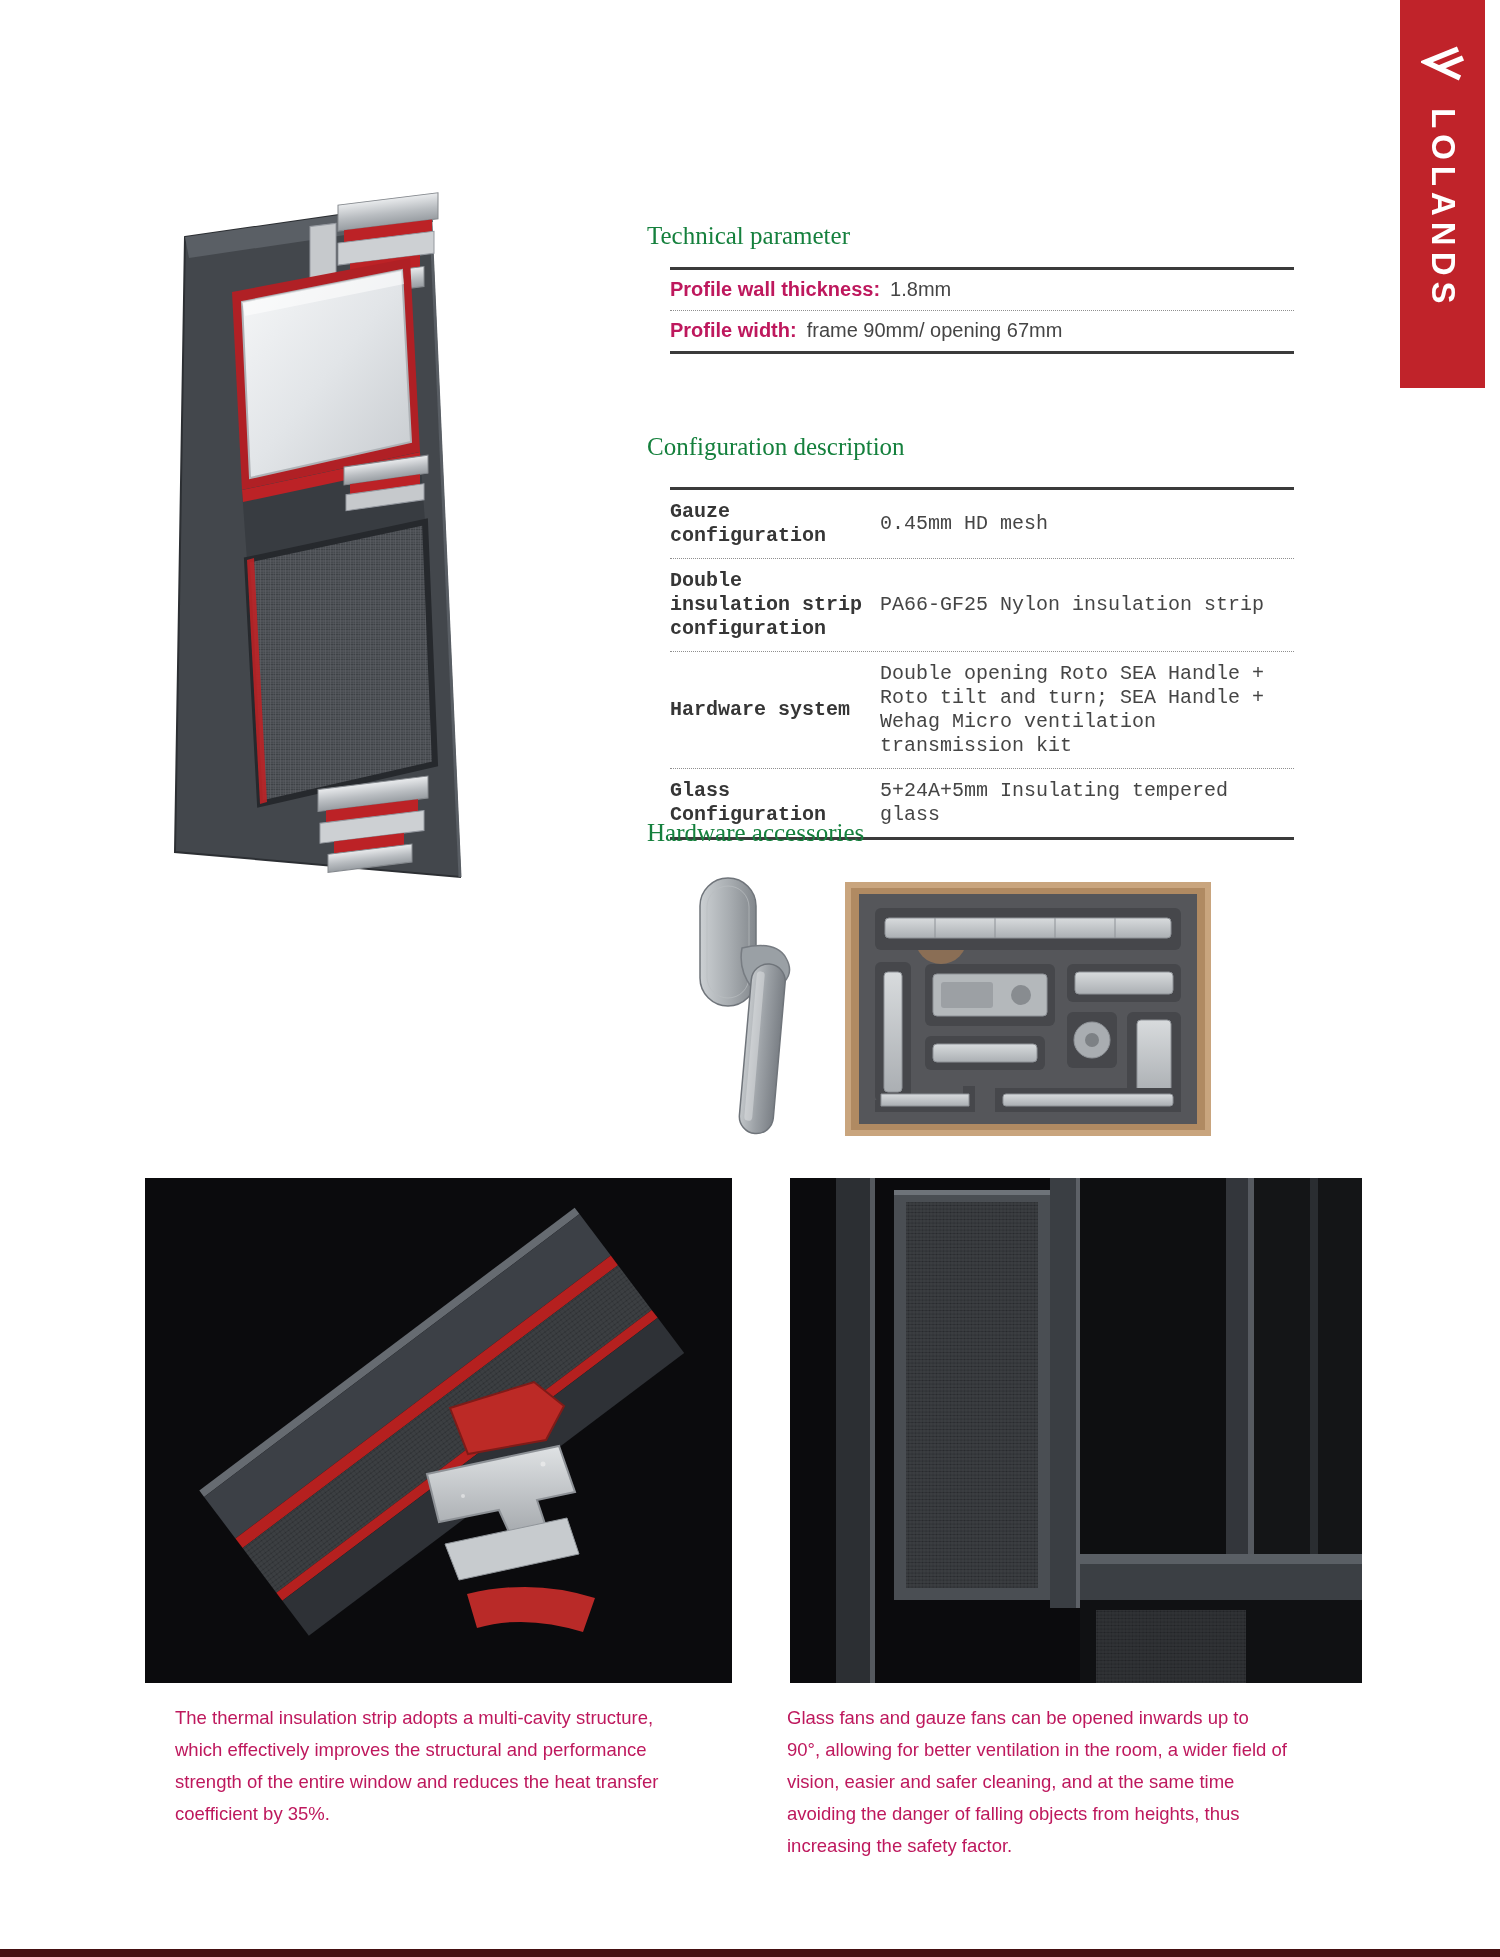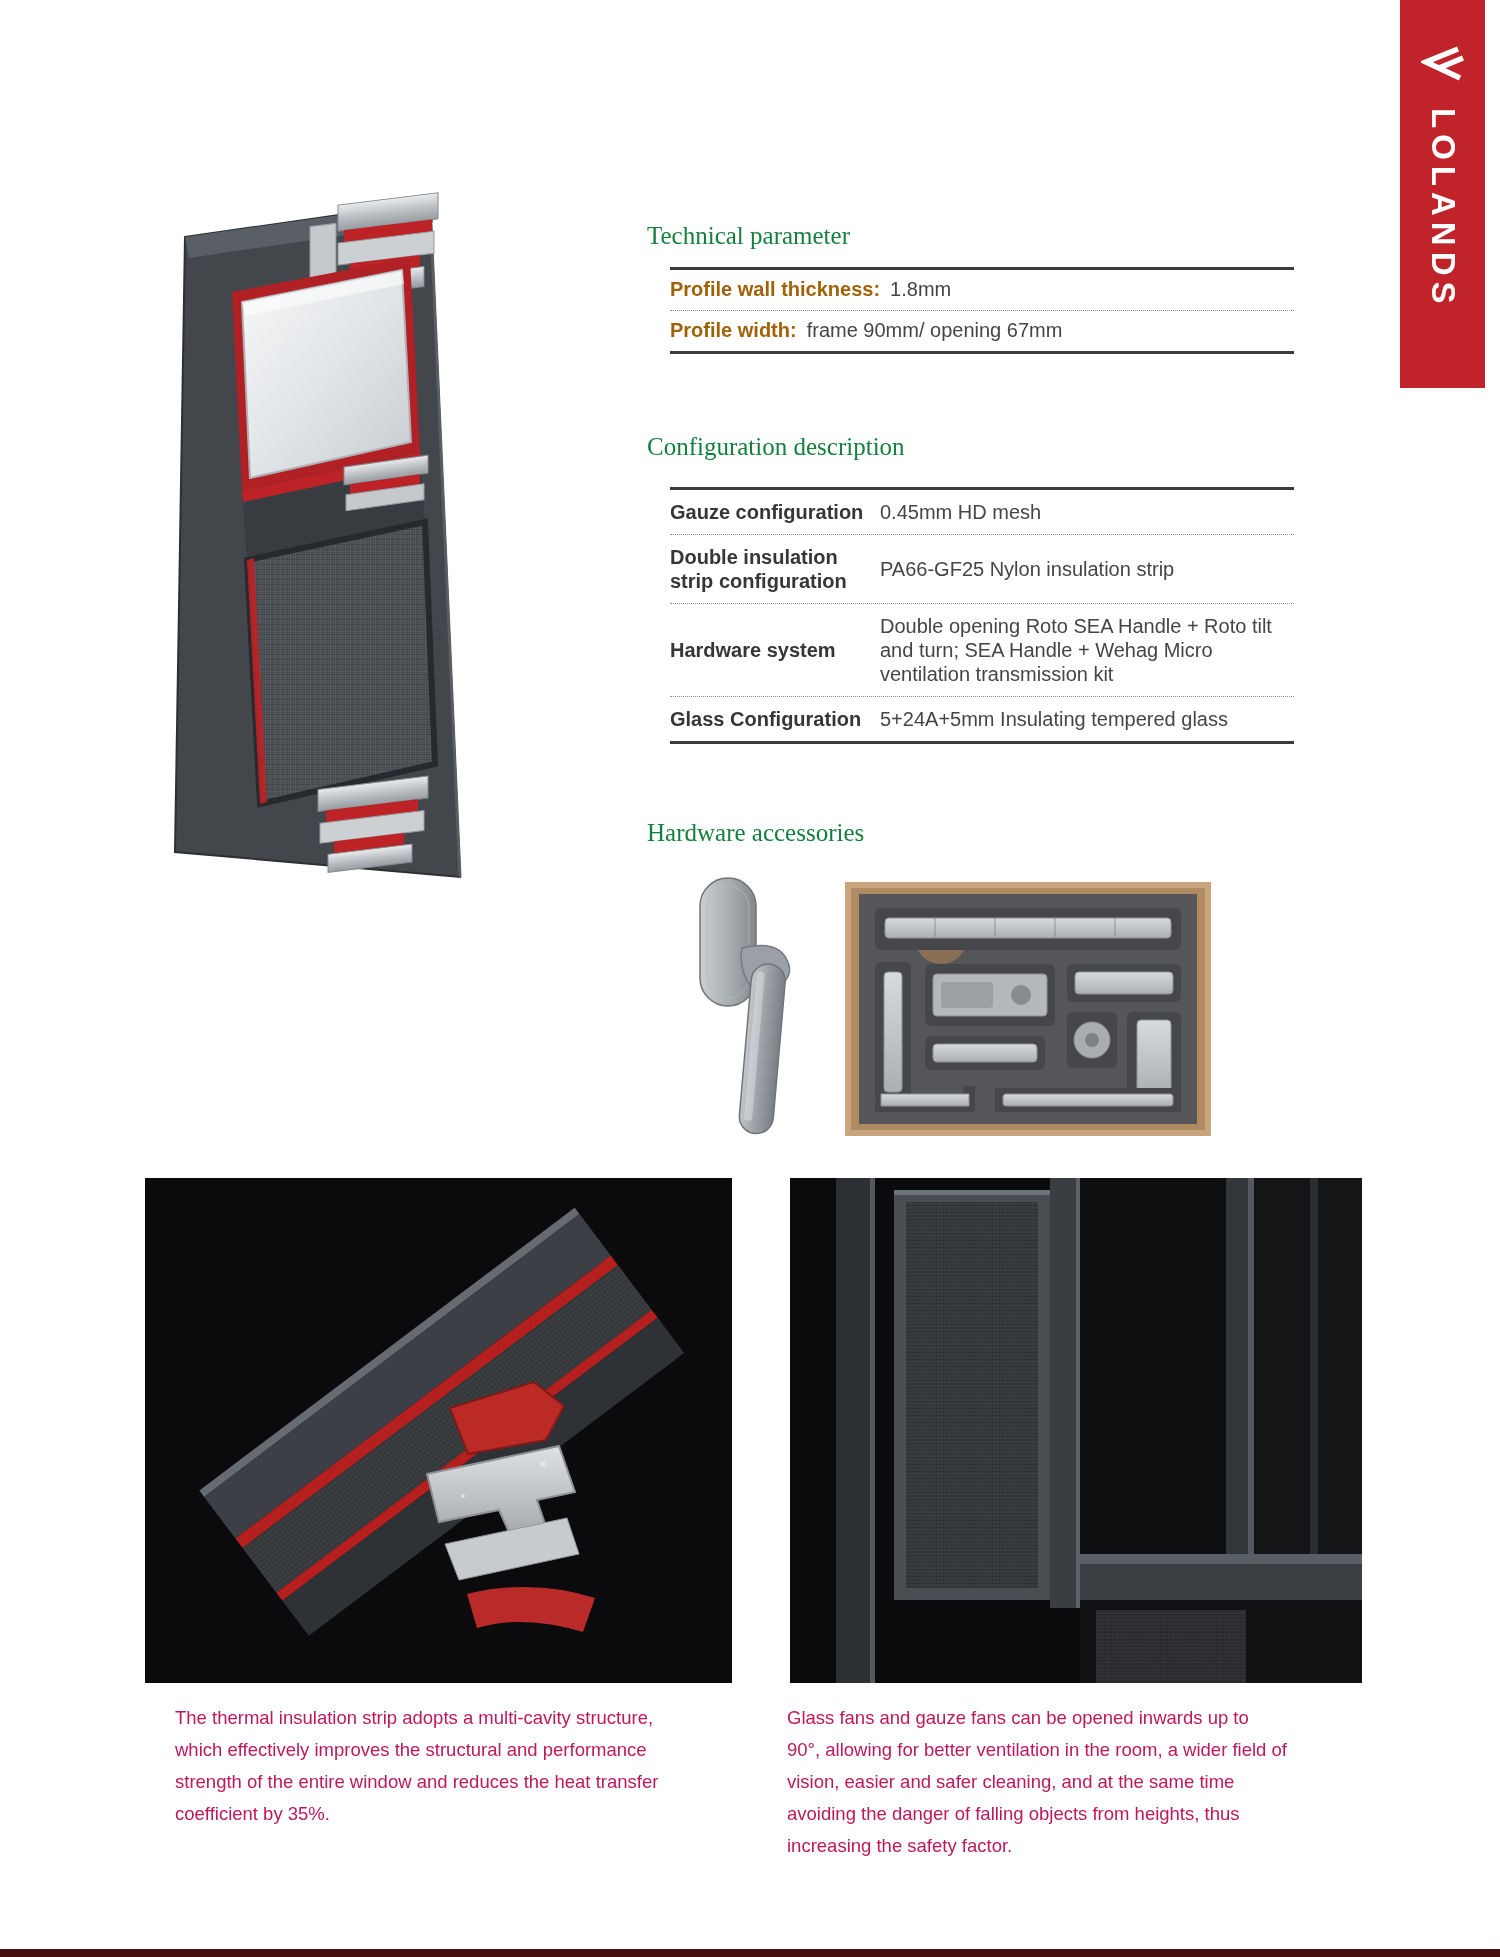--- a/index.html
+++ b/index.html
@@ -17,26 +17,26 @@
   .sec-title{position:absolute;left:647px;margin:0;font-size:25px;font-weight:400;color:#15803d;font-family:Liberation Serif, serif;}
   #title-tech{top:222px;}
   #title-cfg{top:433px;}
   #title-hw{top:819px;}
 
   
   .ttable{position:absolute;left:670px;top:267px;width:624px;
           border-top:3px solid #3b3b3b;border-bottom:3px solid #3b3b3b;}
   .trow{padding:8px 0 9px 0;border-bottom:1px dotted #8f8f8f;font-size:20px;}
   .trow:last-child{border-bottom:none;}
-  .tlabel{font-weight:700;color:#a16207;}
+  .tlabel{font-weight:700;color:#be185d;}
   .tvalue{margin-left:10px;color:#454545;}
 
   
   .ctable{position:absolute;left:670px;top:487px;width:624px;
-          border-top:3px solid #3b3b3b;border-bottom:3px solid #3b3b3b;}
+          border-top:3px solid #3b3b3b;border-bottom:3px solid #3b3b3b;font-family:Liberation Mono, monospace;}
   .crow{display:grid;grid-template-columns:210px 1fr;align-items:center;
         padding:10px 0;border-bottom:1px dotted #8f8f8f;}
   .crow:last-child{border-bottom:none;}
   .clabel{font-weight:700;font-size:20px;line-height:24px;color:#363636;max-width:196px;}
   .cvalue{font-size:20px;line-height:24px;color:#454545;}
 
   
   .photo{position:absolute;line-height:0;}
   #photo-main{left:148px;top:192px;}
   #img-handle{left:660px;top:872px;}

